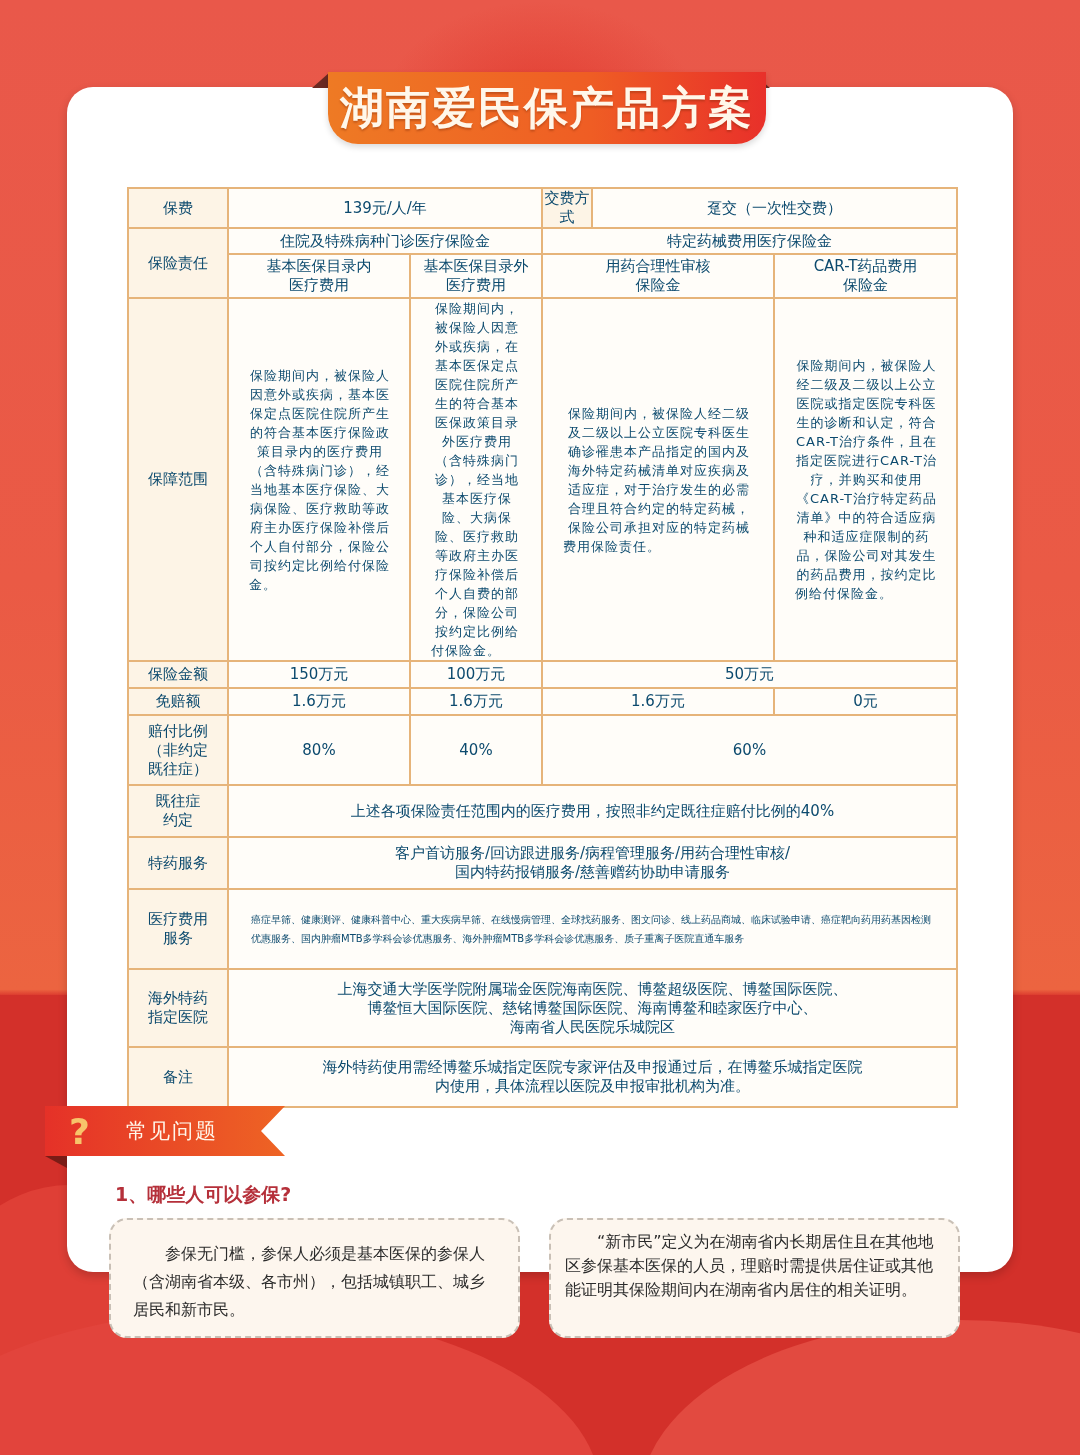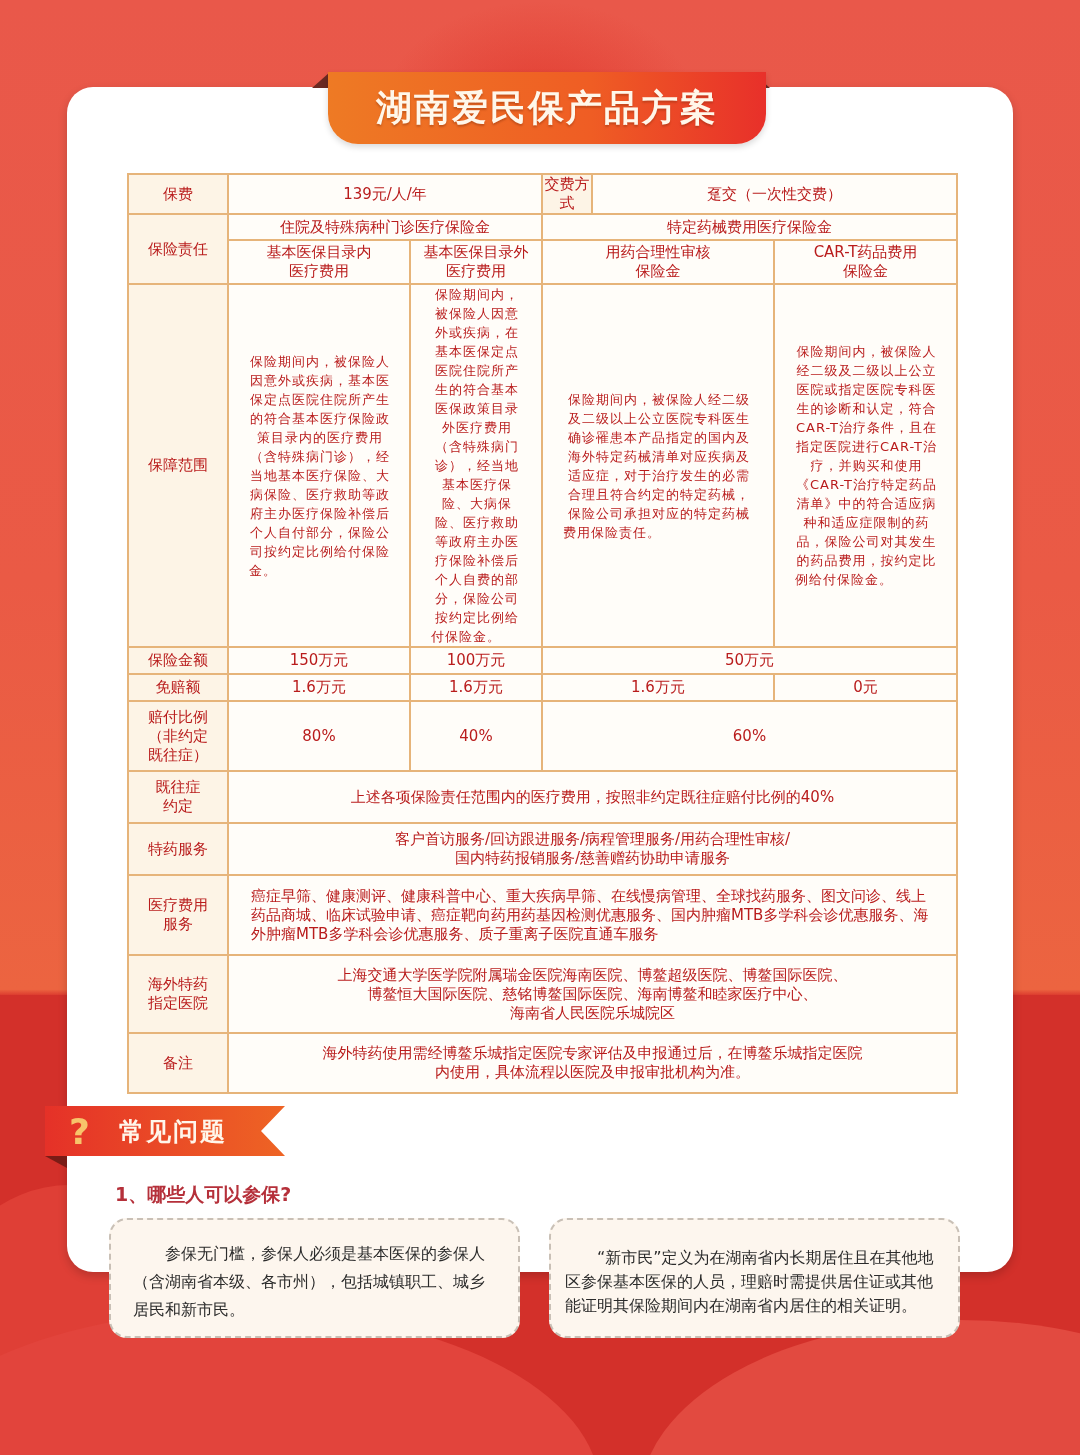--- a/index.html
+++ b/index.html
@@ -41,28 +41,28 @@
   .ribbon-tab-l { left: 312px; border-left: 18px solid transparent; }
   .ribbon-tab-r { left: 752px; border-right: 18px solid transparent; }
   .ribbon {
     position: absolute; left: 328px; top: 72px; width: 438px; height: 72px;
     background: linear-gradient(90deg, #ee7a24 0%, #ef5d24 60%, #e8302a 100%);
     border-radius: 0 0 30px 30px;
     display: flex; align-items: center; justify-content: center;
     box-shadow: 0 3px 6px rgba(0,0,0,0.15);
   }
   .ribbon span {
-    color: #fff7ea; font-size: 36px; font-weight: bold; letter-spacing: 2px;
+    color: #fff7ea; font-size: 44px; font-weight: bold; letter-spacing: 2px;
     text-shadow: 0 2px 2px rgba(120,40,10,0.35);
   }
   
   table.plan {
-    position: absolute; left: 127px; top: 173px; width: 829px;
+    position: absolute; left: 127px; top: 187px; width: 829px;
     border-collapse: collapse; table-layout: fixed;
-    font-size: 15px; color: #b91c1c;
+    font-size: 15px; color: #0c4a6e;
   }
   table.plan td {
     border: 2px solid #e6b47a; text-align: center; vertical-align: middle;
     padding: 0; line-height: 19px;
   }
   table.plan td.hd { background: #fdf4e6; }
   table.plan td.body { background: #fffdf9; }
   .para {
     text-align: justify; text-align-last: left; font-size: 13px; line-height: 20px;
     padding: 0 18px 0 20px !important; letter-spacing: 1px;
@@ -72,21 +72,21 @@
     position: absolute; left: 45px; top: 1106px; width: 240px; height: 50px;
     background: linear-gradient(90deg, #e53128 0%, #ee6424 100%);
     clip-path: polygon(0 0, 100% 0, 90% 50%, 100% 100%, 0 100%);
     display: flex; align-items: center;
   }
   .faq-banner-fold {
     position: absolute; left: 45px; top: 1156px; width: 0; height: 0;
     border-top: 12px solid #7a1c16; border-left: 22px solid transparent;
   }
   .faq-q { color: #f7c46a; font-size: 36px; font-weight: bold; margin-left: 24px; width: 40px; }
-  .faq-title { color: #fff6ea; font-size: 25px; font-weight: bold; margin-left: 10px; letter-spacing: 2px; }
+  .faq-title { color: #fff6ea; font-size: 21px; font-weight: normal; margin-left: 17px; letter-spacing: 2px; }
   .q-head {
     position: absolute; font-size: 19px; font-weight: bold; color: #b5303a;
   }
   .q-box {
     position: absolute; background: #fdf6ee; border: 2px dashed #c9c0b6;
     border-radius: 18px; box-sizing: border-box;
     font-size: 16px; line-height: 28px; color: #2b2b2b;
   }
 </style>
 </head>
@@ -180,21 +180,21 @@
 
   <tr style="height:52px">
     <td class="hd">特药服务</td>
     <td class="body" colspan="5" style="white-space:pre-line">客户首访服务/回访跟进服务/病程管理服务/用药合理性审核/
 国内特药报销服务/慈善赠药协助申请服务</td>
   </tr>
 
   <tr style="height:80px">
     <td class="hd" style="white-space:pre-line">医疗费用
 服务</td>
-    <td class="body" colspan="5" style="text-align:left; padding:0 22px; font-size:15px">癌症早筛、健康测评、健康科普中心、重大疾病早筛、在线慢病管理、全球找药服务、图文问诊、线上药品商城、临床试验申请、癌症靶向药用药基因检测优惠服务、国内肿瘤MTB多学科会诊优惠服务、海外肿瘤MTB多学科会诊优惠服务、质子重离子医院直通车服务</td>
+    <td class="body" colspan="5" style="text-align:left; padding:0 22px; font-size:10px">癌症早筛、健康测评、健康科普中心、重大疾病早筛、在线慢病管理、全球找药服务、图文问诊、线上药品商城、临床试验申请、癌症靶向药用药基因检测优惠服务、国内肿瘤MTB多学科会诊优惠服务、海外肿瘤MTB多学科会诊优惠服务、质子重离子医院直通车服务</td>
   </tr>
 
   <tr style="height:78px">
     <td class="hd" style="white-space:pre-line">海外特药
 指定医院</td>
     <td class="body" colspan="5" style="white-space:pre-line">上海交通大学医学院附属瑞金医院海南医院、博鳌超级医院、博鳌国际医院、
 博鳌恒大国际医院、慈铭博鳌国际医院、海南博鳌和睦家医疗中心、
 海南省人民医院乐城院区</td>
   </tr>
 
@@ -211,15 +211,15 @@
   <span class="faq-q">?</span>
   <span class="faq-title">常见问题</span>
 </div>
 
 <div class="q-head" style="left:115px; top:1182px;">1、哪些人可以参保?</div>
 <div class="q-box" style="left:109px; top:1218px; width:411px; height:120px; padding:20px 22px 0 22px; text-indent:2em;">
   <span>参保无门槛，参保人必须是基本医保的参保人（含湖南省本级、各市州），包括城镇职工、城乡居民和新市民。</span>
 </div>
 
 <div class="q-head" style="left:563px; top:1182px;margin-top:37px;">2、新市民指的是哪类人群?</div>
-<div class="q-box" style="left:549px; top:1218px; width:411px; height:120px; padding:26px 20px 0 14px; line-height:24px; text-indent:2em;">
+<div class="q-box" style="left:549px; top:1218px; width:411px; height:120px; padding:10px 20px 0 14px; line-height:24px; text-indent:2em;">
   <span>“新市民”定义为在湖南省内长期居住且在其他地区参保基本医保的人员，理赔时需提供居住证或其他能证明其保险期间内在湖南省内居住的相关证明。</span>
 </div>
 
 </body></html>

